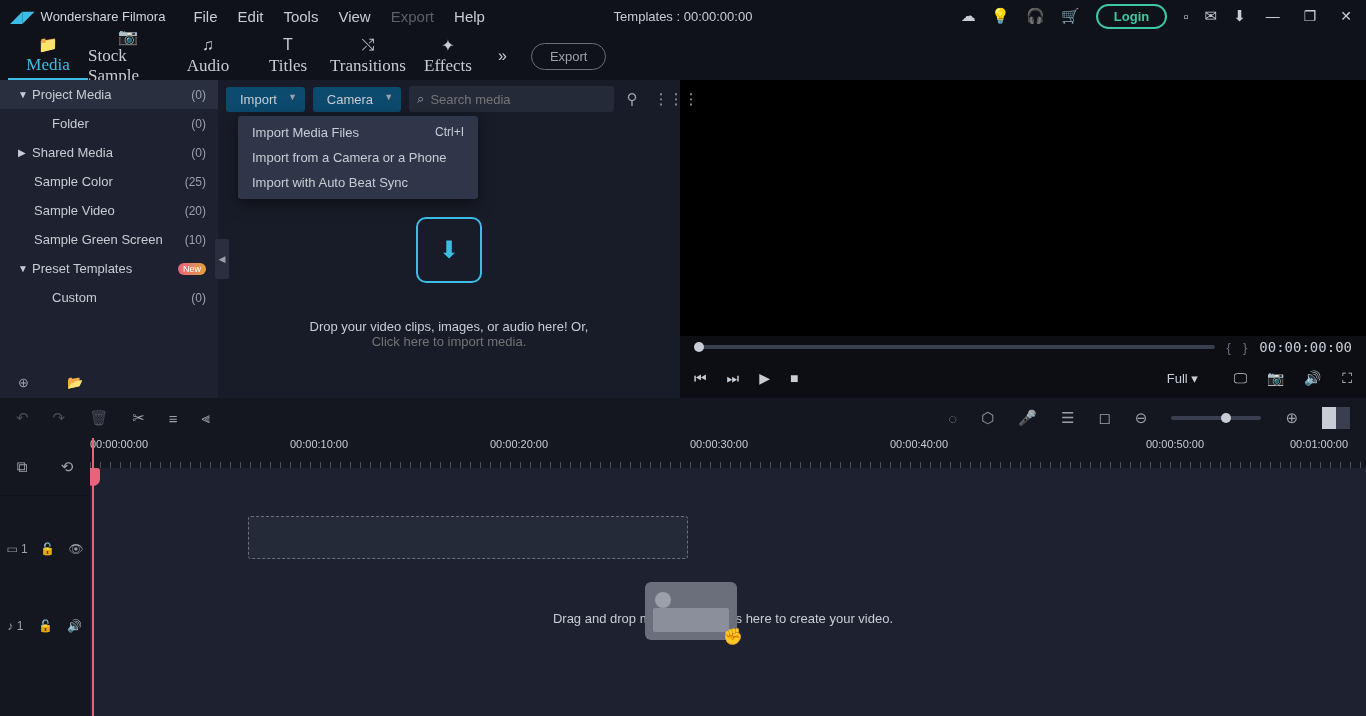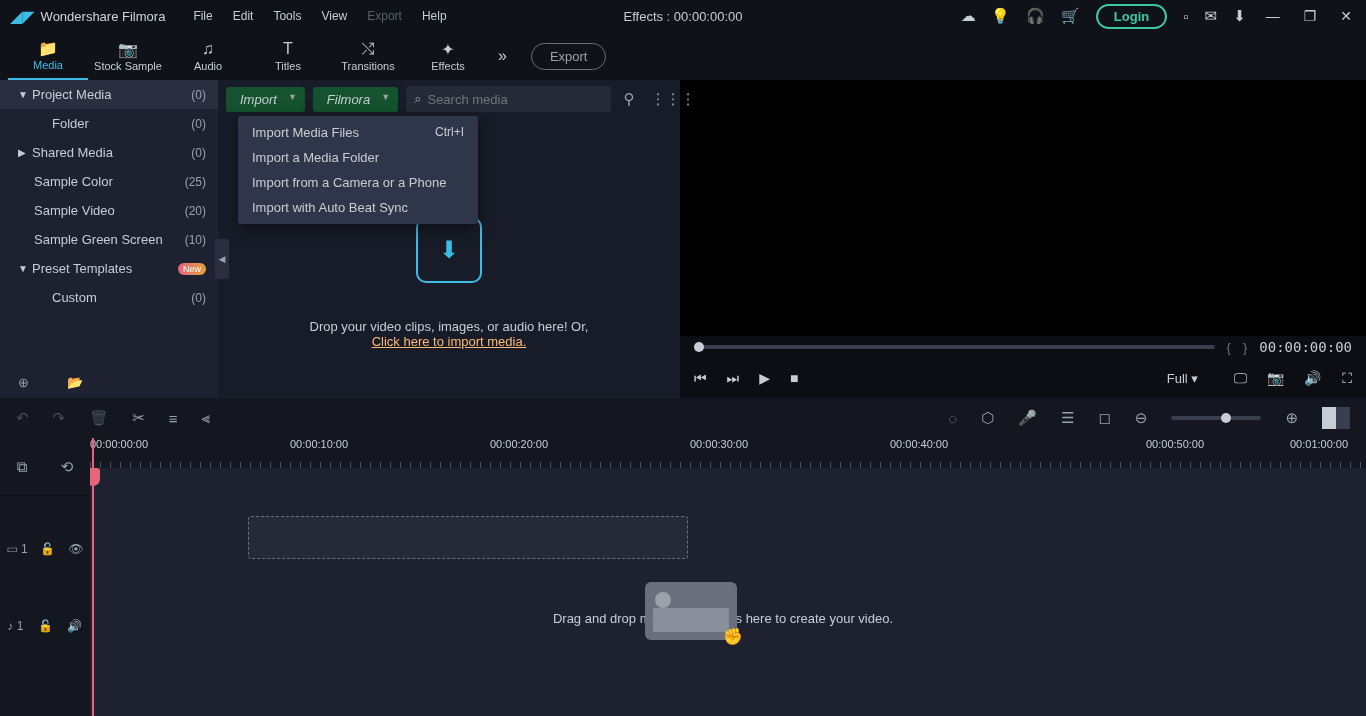--- a/index.html
+++ b/index.html
@@ -2,75 +2,75 @@
 <html><head>
 <meta charset="utf-8">
 <style>
 * { margin: 0; padding: 0; box-sizing: border-box; font-family: -apple-system, Segoe UI, Arial, sans-serif; user-select: none; }
 body { background: #1a1d29; color: #c8ccd4; font-size: 13px; width: 1366px; height: 716px; overflow: hidden; }
 
 
 .titlebar { height: 32px; background: #0f1219; display: flex; align-items: center; padding: 0 10px; }
 .titlebar .logo-icon { color: #3dbde6; font-size: 16px; margin-right: 6px; }
 .titlebar .app-name { color: #d0d4dc; font-size: 13px; margin-right: 18px; }
-.titlebar .menu-item { color: #c8ccd4; font-size: 12px; padding: 4px 10px; cursor: pointer; }
+.titlebar .menu-item { color: #c8ccd4; font-size: 15px; padding: 4px 10px; cursor: pointer; }
 .titlebar .menu-item.disabled { color: #5a5f6b; }
 .titlebar .spacer { flex: 1; }
 .titlebar .doc-title { color: #c8ccd4; font-size: 13px; position: absolute; left: 50%; transform: translateX(-50%); }
 .titlebar .right-icons { display: flex; align-items: center; gap: 16px; }
 .titlebar .ticon { color: #c8ccd4; font-size: 15px; cursor: pointer; }
 .titlebar .ticon.bulb { color: #e6a83d; }
 .titlebar .ticon.support { color: #3dc8a0; }
 .titlebar .ticon.cart { color: #e67a3d; }
 .titlebar .login-btn { border: 2px solid #3dc8a0; color: #3dc8a0; padding: 3px 16px; border-radius: 14px; font-weight: bold; cursor: pointer; font-size: 13px; }
 .titlebar .win-ctrl { color: #c8ccd4; font-size: 14px; padding: 0 4px; cursor: pointer; }
 
 
 .tabstrip { height: 48px; background: #0f1219; display: flex; align-items: center; padding-left: 8px; }
 .tabstrip .tab { display: flex; flex-direction: column; align-items: center; justify-content: center; width: 80px; height: 48px; cursor: pointer; color: #c8ccd4; }
 .tabstrip .tab.active { color: #3dbde6; border-bottom: 2px solid #3dbde6; }
 .tabstrip .tab .ticon2 { font-size: 16px; height: 20px; }
-.tabstrip .tab .tlabel { font-size: 11px; }
+.tabstrip .tab .tlabel { font-size: 17px; font-family: Liberation Serif, serif; }
 .tabstrip .more { margin-left: 10px; color: #c8ccd4; font-size: 16px; cursor: pointer; }
 .tabstrip .export-btn { margin-left: 24px; border: 1px solid #6a6f7b; color: #9ca0ab; padding: 5px 18px; border-radius: 14px; cursor: pointer; font-size: 13px; }
 
 
 .main { display: flex; height: 318px; }
 .sidebar { width: 218px; background: #1e2230; display: flex; flex-direction: column; }
 .side-item { display: flex; align-items: center; padding: 7px 12px 7px 18px; cursor: pointer; font-size: 13px; }
 .side-item.selected { background: #2a2f40; }
 .side-item .chev { width: 14px; font-size: 10px; color: #c8ccd4; }
 .side-item .slabel { flex: 1; }
 .side-item .scount { color: #9ca0ab; font-size: 12px; }
 .side-item.child { padding-left: 52px; }
 .side-item .new-badge { background: linear-gradient(90deg,#e6657a,#e6a03d); color: #fff; font-size: 9px; padding: 1px 5px; border-radius: 7px; margin-left: 6px; }
 .side-footer { margin-top: auto; padding: 8px 18px; display: flex; gap: 38px; color: #9ca0ab; }
 
 
 .mediapanel { flex: 0 0 462px; width: 462px; background: #181c28; display: flex; flex-direction: column; position: relative; }
 .media-toolbar { height: 38px; display: flex; align-items: center; padding: 0 8px; gap: 8px; }
-.dropdown-btn { background: #14532d; padding: 5px 28px 5px 14px; border-radius: 3px; cursor: pointer; font-size: 13px; position: relative; font-style: italic; }
+.dropdown-btn { background: #0c4a6e; padding: 5px 28px 5px 14px; border-radius: 3px; cursor: pointer; font-size: 13px; position: relative; }
 .dropdown-btn .chev-d { position: absolute; right: 8px; font-size: 9px; color: #9ca0ab; }
 .search-wrap { flex: 1; background: #252a38; border-radius: 3px; display: flex; align-items: center; padding: 5px 8px; }
 .search-wrap .sicon { color: #9ca0ab; margin-right: 6px; font-size: 13px; }
 .search-wrap input { background: transparent; border: none; outline: none; color: #c8ccd4; font-size: 13px; flex: 1; }
 .mt-icon { color: #9ca0ab; font-size: 15px; cursor: pointer; padding: 0 4px; }
 
 
 .import-menu { position: absolute; top: 36px; left: 20px; background: #30364a; border-radius: 3px; width: 240px; z-index: 100; box-shadow: 0 4px 16px rgba(0,0,0,0.5); padding: 4px 0; }
 .import-menu .mi-row { display: flex; padding: 5px 14px; cursor: pointer; font-size: 13px; }
 .import-menu .mi-label { flex: 1; }
 .import-menu .mi-short { color: #c8ccd4; font-size: 12px; }
 
 .collapse-handle { position: absolute; left: -3px; top: 50%; width: 14px; height: 40px; background: #2a2f40; border-radius: 2px; display: flex; align-items: center; justify-content: center; color: #9ca0ab; font-size: 9px; cursor: pointer; }
 
 .dropzone { flex: 1; display: flex; flex-direction: column; align-items: center; justify-content: center; }
 .drop-icon-box { width: 66px; height: 66px; border: 2px solid #3dbde6; border-radius: 10px; display: flex; align-items: center; justify-content: center; color: #3dbde6; font-size: 24px; margin-bottom: 36px; margin-top: 50px; }
 .drop-text { color: #c8ccd4; font-size: 13px; }
-.drop-link { color: #fdba74; text-decoration: underline; cursor: pointer; }
+.drop-link { color: #737373; cursor: pointer; }
 
 
 .preview { flex: 1; background: #0c0e14; display: flex; flex-direction: column; }
 .preview-video { flex: 1; background: #000; }
 .preview-scrub { height: 22px; display: flex; align-items: center; padding: 0 14px; gap: 12px; }
 .scrub-track { flex: 1; height: 4px; background: #3a3f50; border-radius: 2px; position: relative; }
 .scrub-thumb { width: 10px; height: 10px; background: #c8ccd4; border-radius: 50%; position: absolute; left: 0; top: -3px; }
 .curly { color: #6a6f7b; font-size: 13px; }
 .tc { color: #c8ccd4; font-size: 14px; font-family: monospace; }
 .preview-controls { height: 40px; display: flex; align-items: center; padding: 0 14px; gap: 20px; }
@@ -115,21 +115,21 @@
 
 <div class="titlebar">
   <span class="logo-icon">◢◤</span>
   <span class="app-name">Wondershare Filmora</span>
   <span class="menu-item">File</span>
   <span class="menu-item">Edit</span>
   <span class="menu-item">Tools</span>
   <span class="menu-item">View</span>
   <span class="menu-item disabled">Export</span>
   <span class="menu-item">Help</span>
-  <span class="doc-title">Effects : 00:00:00:00</span>
+  <span class="doc-title">Templates : 00:00:00:00</span>
   <span class="spacer"></span>
   <div class="right-icons">
     <span class="ticon">☁</span>
     <span class="ticon bulb">💡</span>
     <span class="ticon support">🎧</span>
     <span class="ticon cart">🛒</span>
     <span class="login-btn">Login</span>
     <span class="ticon">▫</span>
     <span class="ticon">✉</span>
     <span class="ticon">⬇</span>
@@ -213,38 +213,35 @@
   </div>
 
   <div class="mediapanel">
     <div class="collapse-handle">◀</div>
     <div class="media-toolbar">
       <div class="dropdown-btn">
         <span>Import</span>
         <span class="chev-d">▼</span>
       </div>
       <div class="dropdown-btn">
-        <span>Filmora</span>
+        <span>Camera</span>
         <span class="chev-d">▼</span>
       </div>
       <div class="search-wrap">
         <span class="sicon">⌕</span>
         <input placeholder="Search media" style="">
       </div>
       <span class="mt-icon">⚲</span>
       <span class="mt-icon">⋮⋮⋮</span>
     </div>
 
     <div class="import-menu">
       <div class="mi-row">
         <span class="mi-label">Import Media Files</span>
         <span class="mi-short">Ctrl+I</span>
-      </div>
-      <div class="mi-row">
-        <span class="mi-label">Import a Media Folder</span>
       </div>
       <div class="mi-row">
         <span class="mi-label">Import from a Camera or a Phone</span>
       </div>
       <div class="mi-row">
         <span class="mi-label">Import with Auto Beat Sync</span>
       </div>
     </div>
 
     <div class="dropzone">

